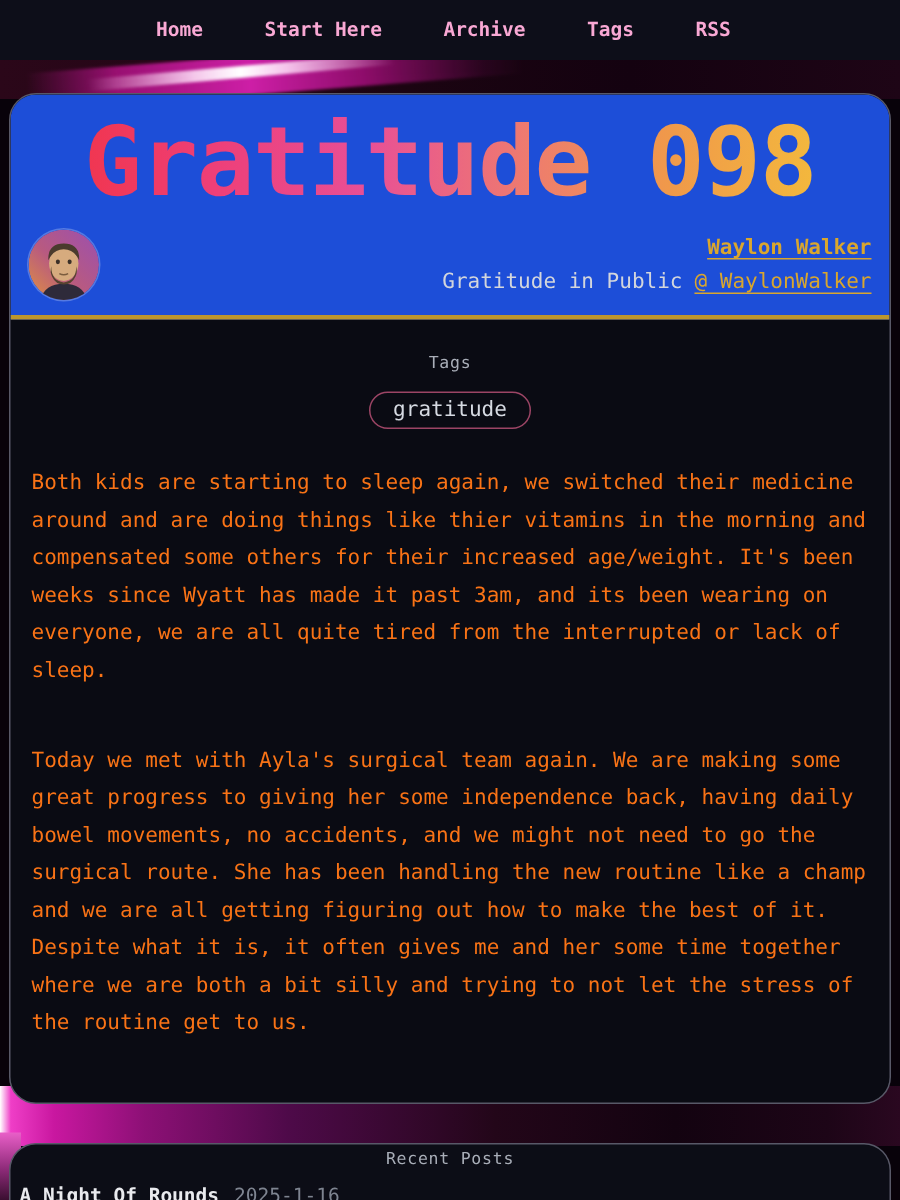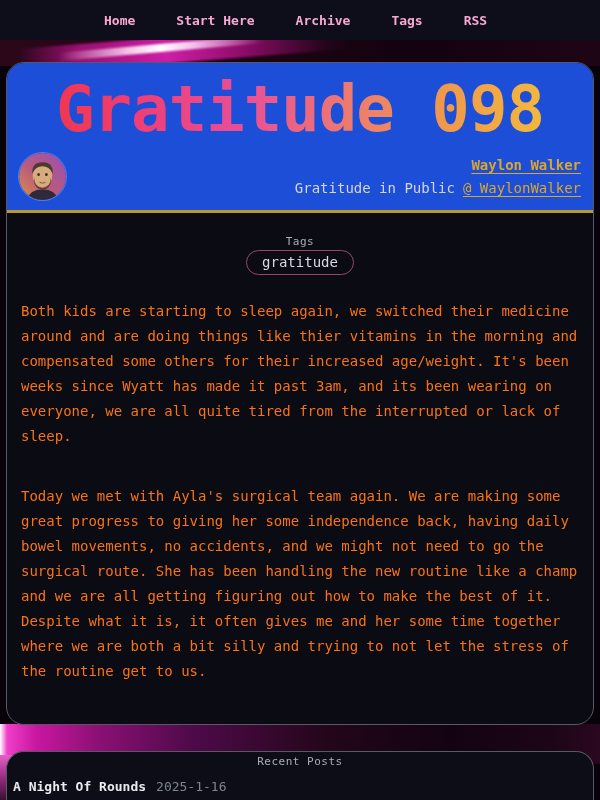--- a/index.html
+++ b/index.html
@@ -91,21 +91,21 @@
   .avatar svg { display: block; width: 100%; height: 100%; }
   .author-block { text-align: right; font-size: 14px; line-height: 23px; }
   .author-name { color: #d9a62e; font-weight: 700; text-decoration: underline; text-underline-offset: 3px; cursor: pointer; }
   .tagline-text { color: #d3d6dc; }
   .tagline-link { color: #d9a62e; text-decoration: underline; text-underline-offset: 3px; margin-left: 8px; cursor: pointer; margin-top: 48px; }
 
   .post-content { padding: 22px 8px 40px; }
   .tags-label, .recent-label {
     text-align: center; font-size: 11px; color: #a9aeb8; letter-spacing: .5px;
   }
-  .tag-row { text-align: center; margin-top: 2px; }
+  .tag-row { text-align: center; margin-top: 13px; }
   .tag-pill {
     display: inline-block;
     padding: 3px 15px 4px;
     border: 1px solid #9c4565;
     border-radius: 999px;
     font-size: 14px; color: #d6dae2;
     cursor: pointer;
   }
   .post-content p {
     margin: 24px 6px 0; width: 561px;

